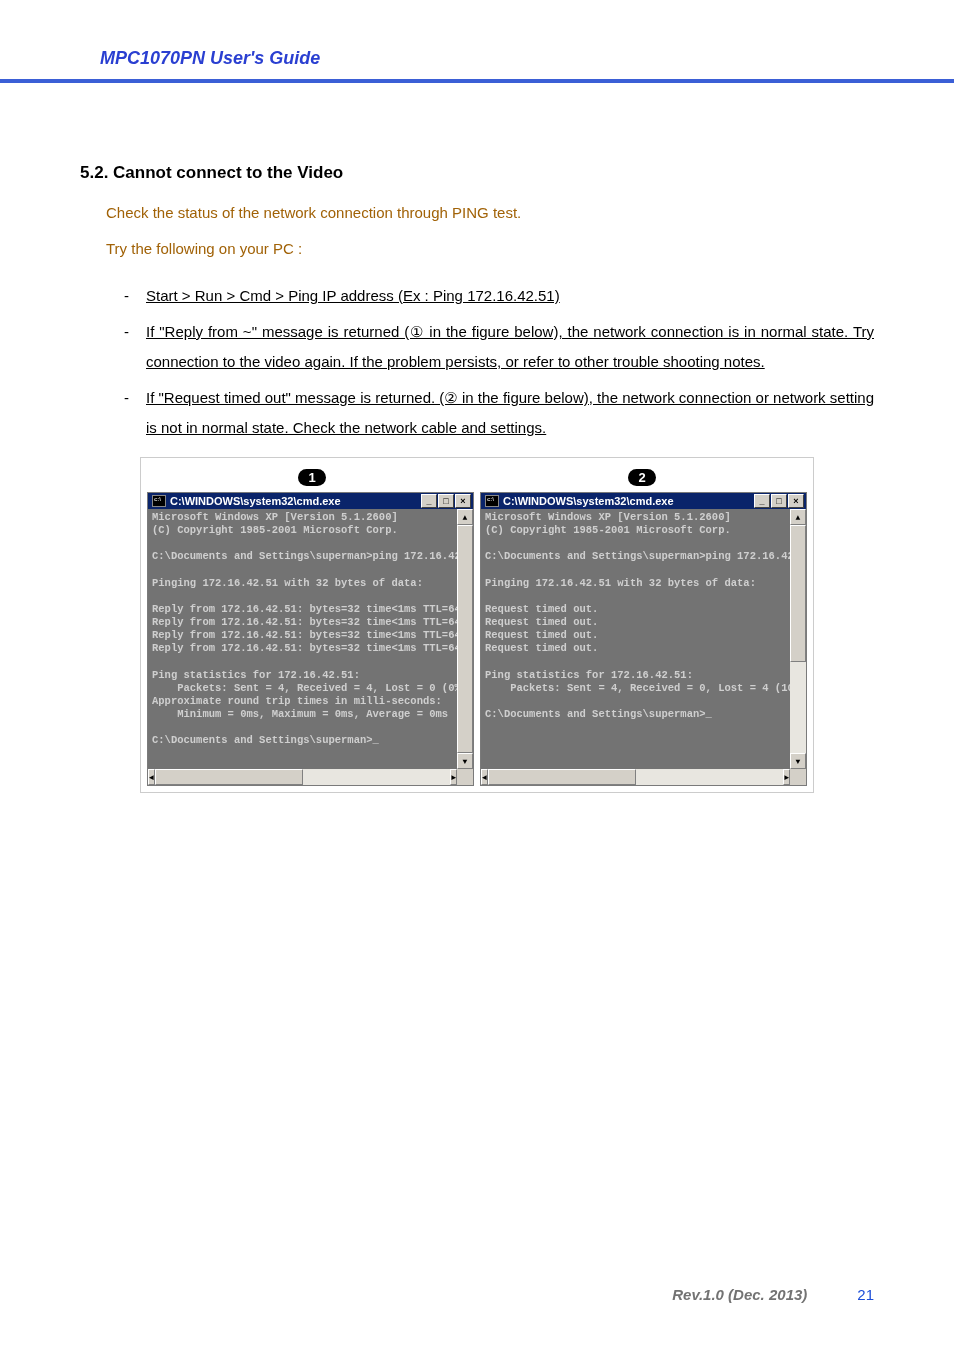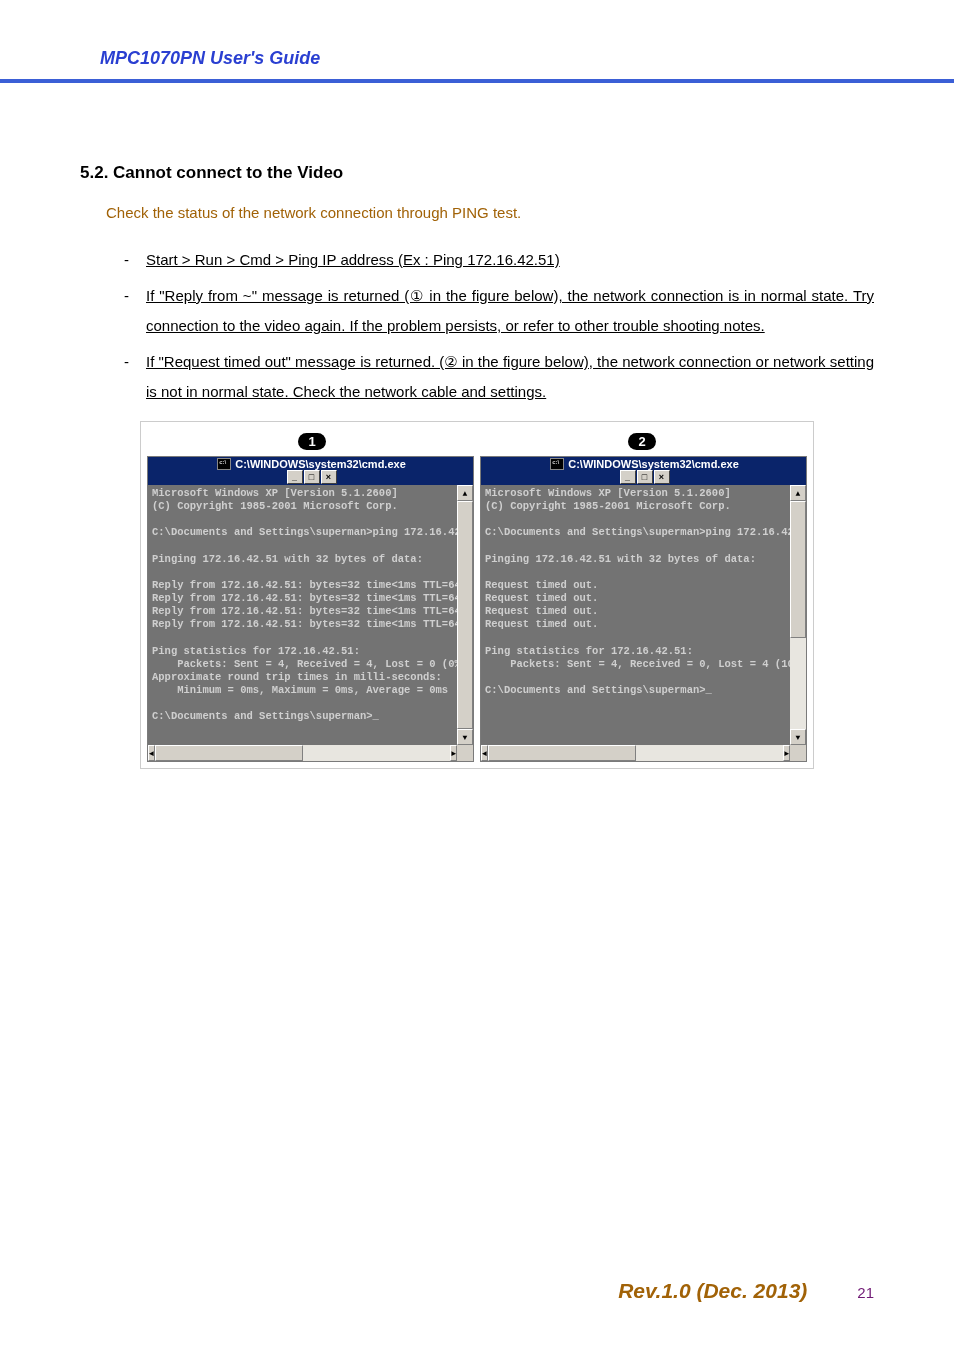--- a/index.html
+++ b/index.html
@@ -96,21 +96,20 @@
   .titlebar {
     background: #0a246a;
     color: #fff;
     display: flex;
     align-items: center;
     justify-content: space-between;
     padding: 1px 2px 1px 4px;
     font-family: Tahoma, Arial, sans-serif;
     font-size: 11px;
     font-weight: bold;
-    flex-direction: column;
   }
   .titlebar-left {
     display: flex;
     align-items: center;
     gap: 4px;
     white-space: nowrap;
     overflow: hidden;
   }
   .cmd-icon {
     width: 14px;
@@ -209,43 +208,44 @@
   }
   .footer {
     position: absolute;
     bottom: 48px;
     right: 80px;
     display: flex;
     align-items: baseline;
     gap: 50px;
   }
   .rev {
-    color: #a16207;
+    color: #737373;
     font-style: italic;
     font-weight: bold;
-    font-size: 21px;
+    font-size: 15px;
   }
   .pagenum {
-    color: #701a75;
+    color: #1d4ed8;
     font-size: 15px;
   }
 </style>
 </head>
 <body>
 
 <div class="header">
   <span class="header-title">MPC1070PN User's Guide</span>
 </div>
 
 <div class="content">
   <div class="section-heading">
     <span>5.2.</span>
     <span>Cannot connect to the Video</span>
   </div>
   <p class="body-text">Check the status of the network connection through PING test.</p>
+  <p class="body-text">Try the following on your PC :</p>
 
   <ul class="bullet-list" style="list-style:none;">
     <li class="bullet-item">Start &gt; Run &gt; Cmd &gt; Ping IP address (Ex : Ping 172.16.42.51)</li>
     <li class="bullet-item">If "Reply from ~" message is returned (① in the figure below), the network connection is in normal state. Try connection to the video again. If the problem persists, or refer to other trouble shooting notes.</li>
     <li class="bullet-item">If "Request timed out" message is returned. (② in the figure below), the network connection or network setting is not in normal state. Check the network cable and settings.</li>
   </ul>
 
   <div class="figure-area">
     <div class="badge-row">
       <div class="badge-cell"><span class="num-badge">1</span></div>

